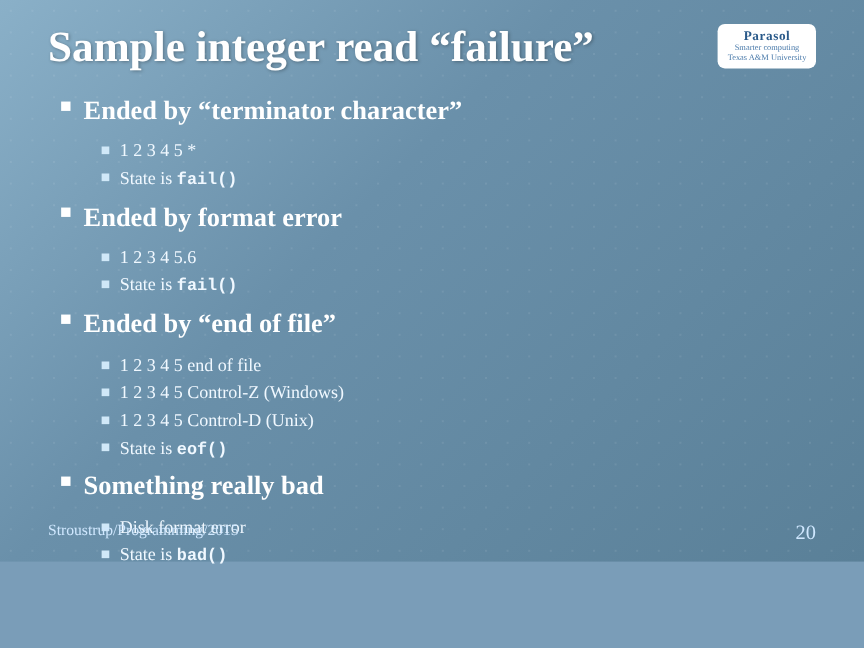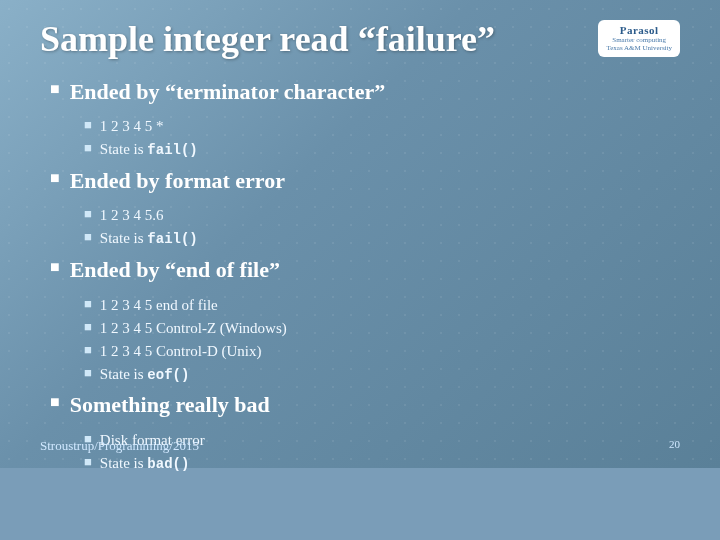--- a/index.html
+++ b/index.html
@@ -143,21 +143,21 @@
       justify-content: space-between;
       padding: 0 40px;
     }
 
     .footer-text {
       font-size: 13px;
       color: #d0e8ff;
     }
 
     .footer-page {
-      font-size: 11px;
+      font-size: 17px;
       color: #d0e8ff;
     }
   </style>
 </head>
 <body>
 
 <div class="slide">
 
   <div class="header">
     <h1 class="title">Sample integer read “failure”</h1>

